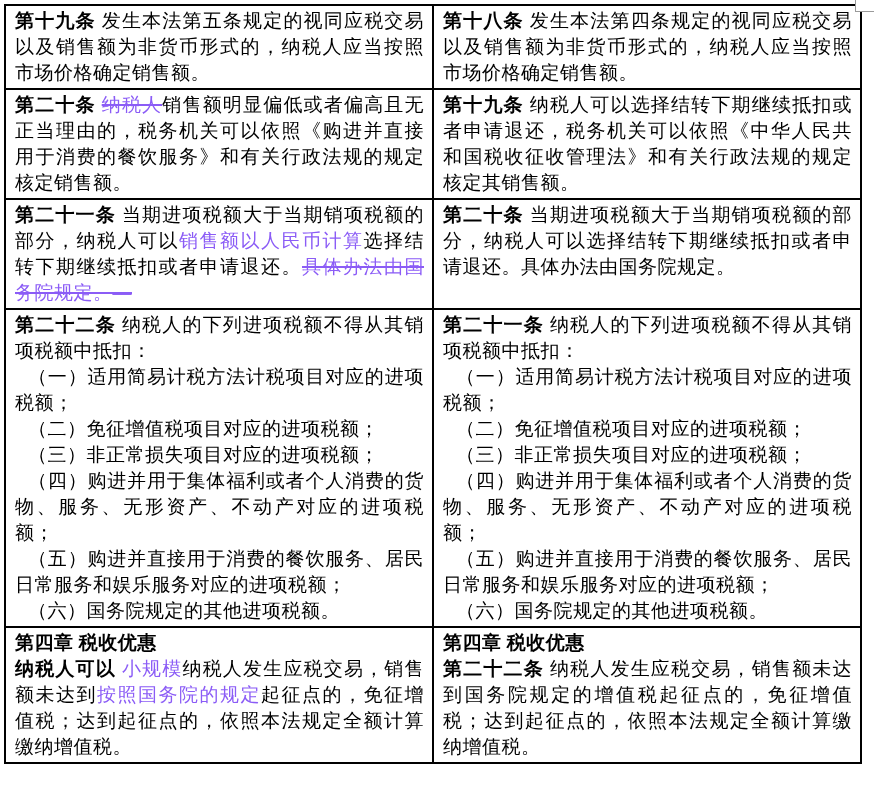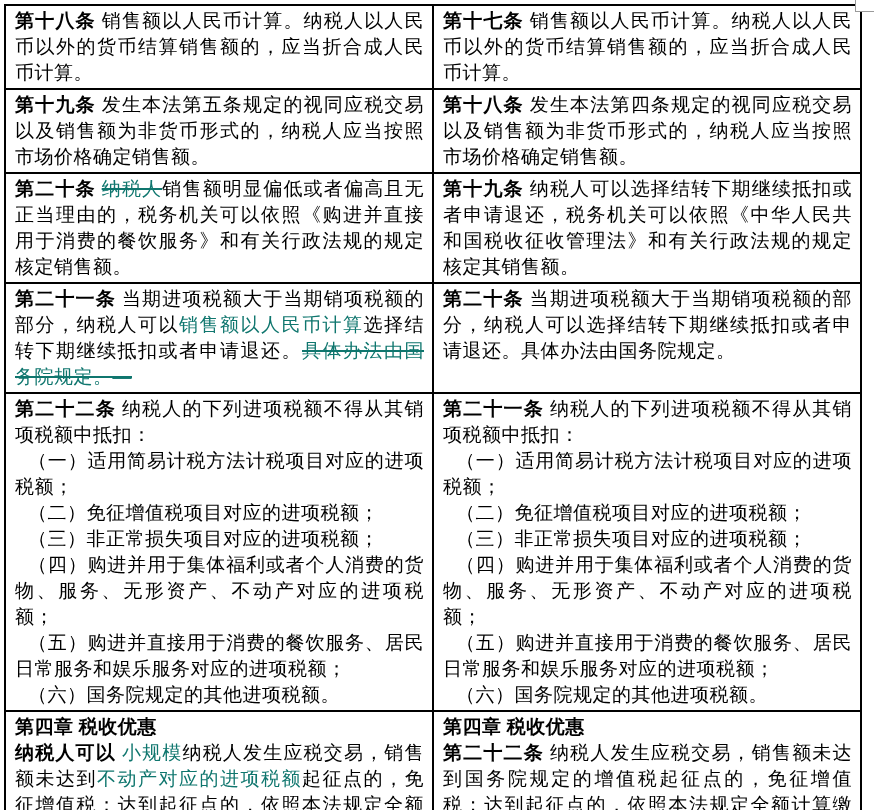--- a/index.html
+++ b/index.html
@@ -32,21 +32,21 @@
     padding: 2px 8px 2px 9px;
     font-size: 19px;
     line-height: 26px;
     color: #000000;
     text-align: justify;
     letter-spacing: 0.5px;
   }
   .para { margin: 0; }
   .para.ind { text-indent: 13px; }
   .bold { font-weight: bold; }
-  .red { color: #0f766e; }
+  .red { color: #8b5cf6; }
   .strike {
     text-decoration: line-through;
     text-decoration-thickness: 2px;
   }
   
   .corner-artifact {
     position: absolute;
     top: 0;
     right: 2px;
     width: 18px;
@@ -55,28 +55,20 @@
     border-left: 1px solid #9a9a9a;
     border-bottom: 1px solid #9a9a9a;
   }
 </style>
 </head>
 <body>
 
 <div class="doc-wrap">
   <table class="cmp">
     <tbody>
-        <tr>
-          <td>
-            <div class="para"><span class="bold">第十八条</span><span> 销售额以人民币计算。纳税人以人民币以外的货币结算销售额的，应当折合成人民币计算。</span></div>
-          </td>
-          <td>
-            <div class="para"><span class="bold">第十七条</span><span> 销售额以人民币计算。纳税人以人民币以外的货币结算销售额的，应当折合成人民币计算。</span></div>
-          </td>
-        </tr>
         <tr>
           <td>
             <div class="para"><span class="bold">第十九条</span><span> 发生本法第五条规定的视同应税交易以及销售额为非货币形式的，纳税人应当按照市场价格确定销售额。</span></div>
           </td>
           <td>
             <div class="para"><span class="bold">第十八条</span><span> 发生本法第四条规定的视同应税交易以及销售额为非货币形式的，纳税人应当按照市场价格确定销售额。</span></div>
           </td>
         </tr>
         <tr>
           <td>
@@ -110,21 +102,21 @@
             <div class="para ind"><span>（二）免征增值税项目对应的进项税额；</span></div>
             <div class="para ind"><span>（三）非正常损失项目对应的进项税额；</span></div>
             <div class="para ind"><span>（四）购进并用于集体福利或者个人消费的货物、服务、无形资产、不动产对应的进项税额；</span></div>
             <div class="para ind"><span>（五）购进并直接用于消费的餐饮服务、居民日常服务和娱乐服务对应的进项税额；</span></div>
             <div class="para ind"><span>（六）国务院规定的其他进项税额。</span></div>
           </td>
         </tr>
         <tr>
           <td>
             <div class="para"><span class="bold">第四章 税收优惠</span></div>
-            <div class="para"><span class="bold">纳税人可以</span><span> </span><span class="red">小规模</span><span>纳税人发生应税交易，销售额未达到</span><span class="red">不动产对应的进项税额</span><span>起征点的，免征增值税；达到起征点的，依照本法规定全额计算缴纳增值税。</span></div>
+            <div class="para"><span class="bold">纳税人可以</span><span> </span><span class="red">小规模</span><span>纳税人发生应税交易，销售额未达到</span><span class="red">按照国务院的规定</span><span>起征点的，免征增值税；达到起征点的，依照本法规定全额计算缴纳增值税。</span></div>
           </td>
           <td>
             <div class="para"><span class="bold">第四章 税收优惠</span></div>
             <div class="para"><span class="bold">第二十二条</span><span> 纳税人发生应税交易，销售额未达到国务院规定的增值税起征点的，免征增值税；达到起征点的，依照本法规定全额计算缴纳增值税。</span></div>
           </td>
         </tr>
       </tbody>
   </table>
 </div>
 <div class="corner-artifact"></div>

